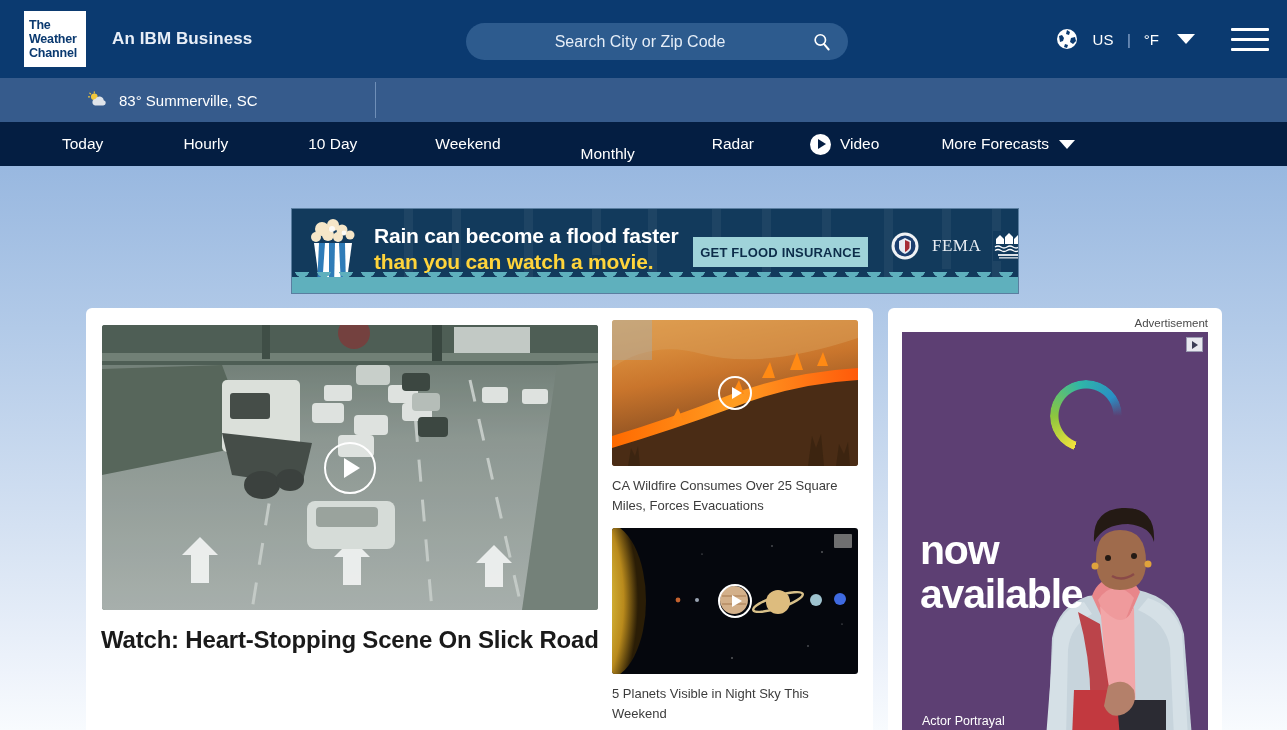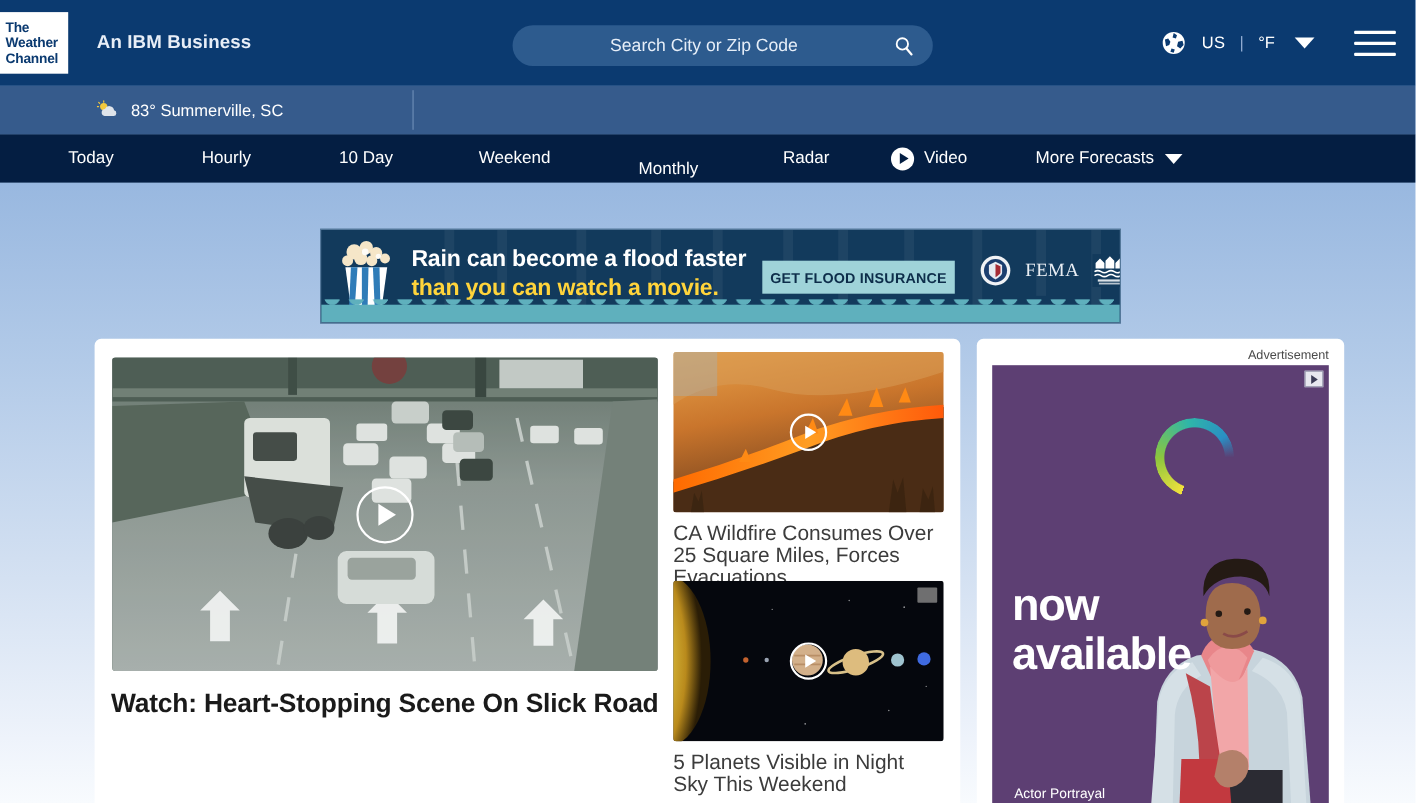--- a/index.html
+++ b/index.html
@@ -18,20 +18,21 @@
   }
 
   
   .topbar {
     position: relative;
     height: 78px;
     background: #0b3a70;
     display: flex; align-items: center;
   }
   .logo-box {
+    margin-left: 24px;
     width: 62px; height: 56px;
     background: #ffffff;
     display: flex; flex-direction: column; justify-content: center;
     padding: 3px 5px;
     flex: none;
   }
   .logo-line {
     color: #0b3a70;
     font-weight: bold;
     font-size: 12.5px;
@@ -220,21 +221,21 @@
   .side-card.c0 { top: 12px; }
   .side-card.c1 { top: 220px; }
   .side-thumb {
     width: 246px; height: 146px;
     border-radius: 3px; overflow: hidden;
     position: relative;
     cursor: pointer;
   }
   .side-caption {
     margin-top: 10px;
-    font-size: 19px; line-height: 20px;
+    font-size: 13px; line-height: 20px;
     color: #3c3c3c;
     cursor: pointer;
   }
   .play-circle {
     position: absolute; left: 50%; top: 50%;
     transform: translate(-50%, -50%);
     border-radius: 50%;
     border: 2px solid #ffffff;
     display: flex; align-items: center; justify-content: center;
   }

